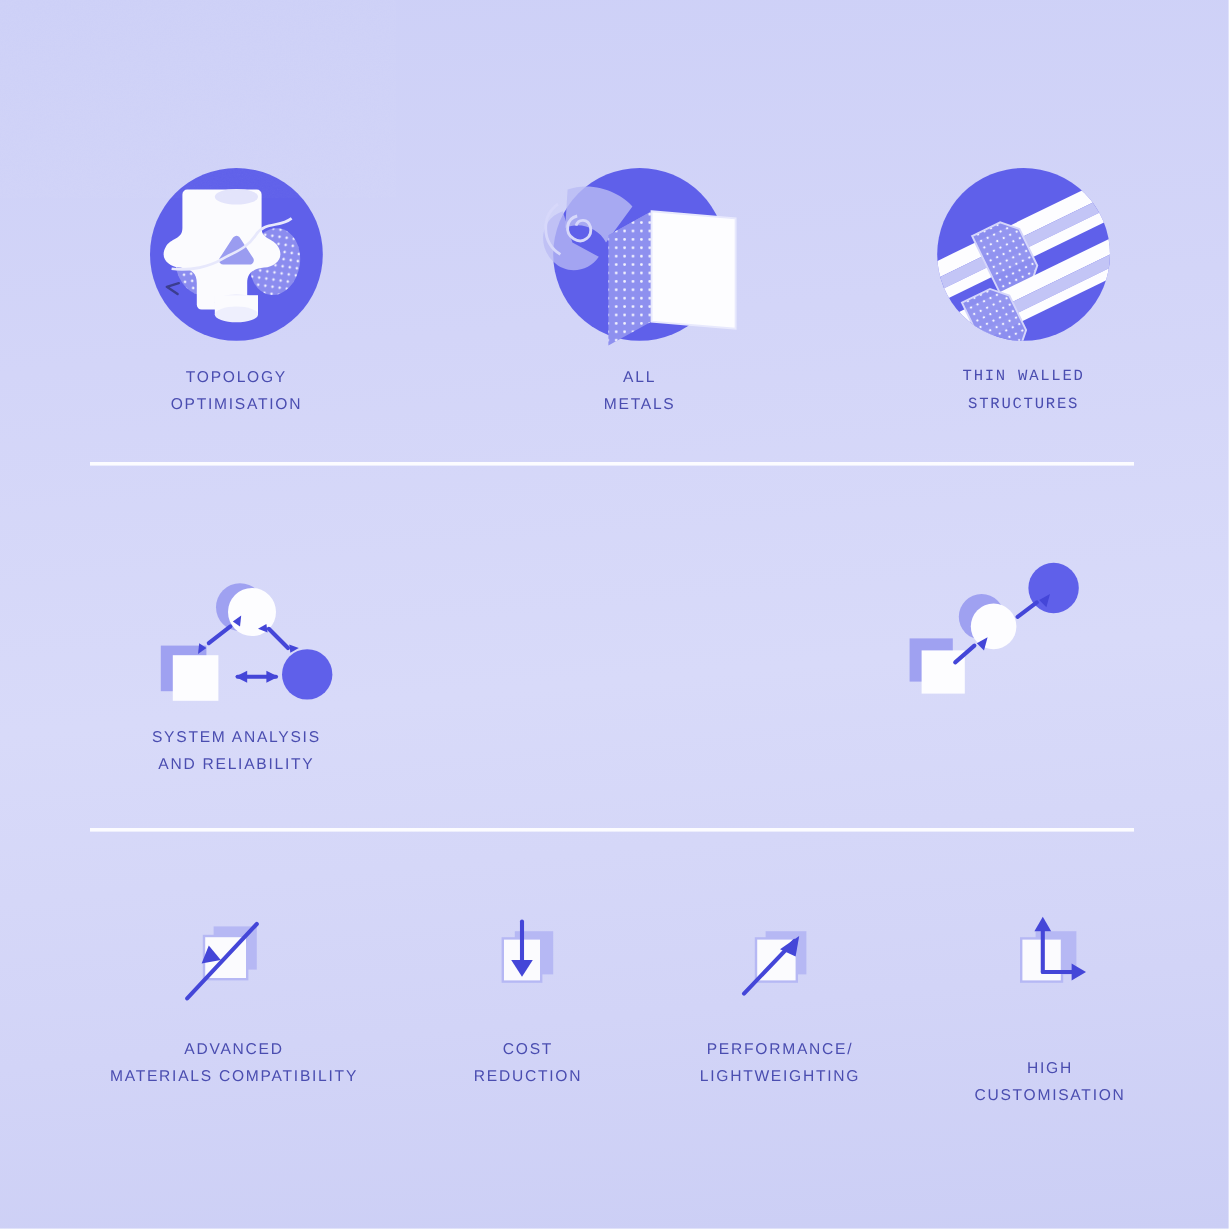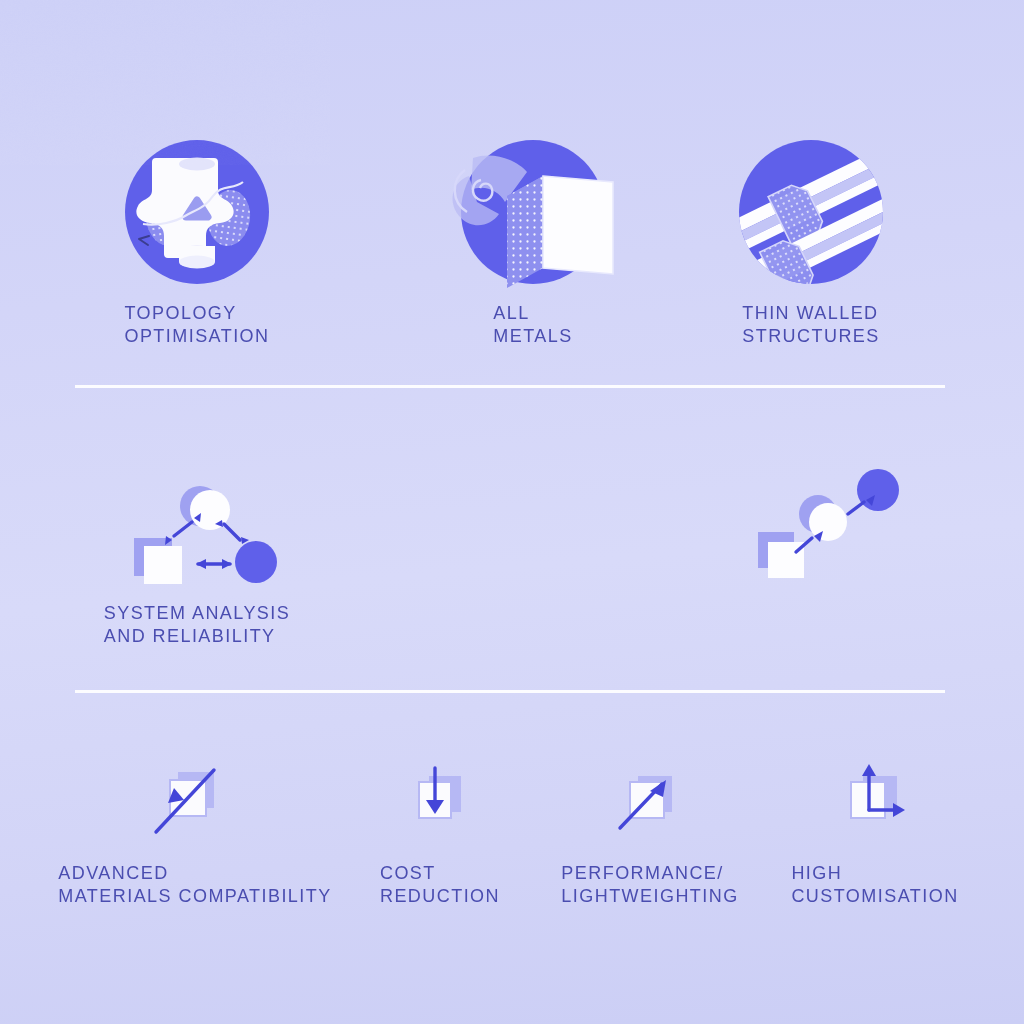--- a/index.html
+++ b/index.html
@@ -38,23 +38,23 @@
   .disc {
     width:144px; height:144px;
     border-radius:50%;
     background:#5f60ea;
     position:relative;
     overflow:visible;
   }
 
   .label {
     margin-top:18px;
-    text-align:left;
+    text-align:center;
     color:#4a4db0;
-    font-size:18px;
+    font-size:13px;
     letter-spacing:1.45px;
     line-height:23px;
     white-space:pre-line;
     text-transform:uppercase;
     font-weight:400;
   }
 
   .label.mid  { margin-top:12px; }
   .label.low  { margin-top:22px; }
 
@@ -137,21 +137,21 @@
 
           <path d="M82 36 l70 6 v92 l-70 -6 z" fill="#fdfdff"></path>
           <path d="M82 36 l70 6 v92 l-70 -6 z" fill="none" stroke="#e8e9fd" stroke-width="1.6"></path>
         </svg>
       </div>
     </div>
     <div class="label">ALL
 METALS</div>
   </div>
 
-  <div class="cell" style="left:714px; top:140px; width:194px;">
+  <div class="cell" style="left:756px; top:140px; width:194px;font-family:Liberation Mono, monospace;">
     <div class="icon-box">
       <div class="disc">
         <svg width="190" height="150" viewBox="-24 -4 190 150" style="position:absolute; left:-24px; top:-4px;">
           <defs>
             <pattern id="dots3" width="6" height="6" patternUnits="userSpaceOnUse">
               <circle cx="3" cy="3" r="1" fill="#ffffff" opacity=".9"></circle>
             </pattern>
             <clipPath id="discclip3">
                 <circle cx="72" cy="72" r="72"></circle>
               </clipPath>
@@ -275,21 +275,21 @@
         <rect x="26" y="14" width="34" height="36" fill="#b6b8f4"></rect>
         <rect x="18" y="20" width="34" height="36" fill="#fbfbfe" stroke="#b6b8f4" stroke-width="2"></rect>
         <path d="M8 66 L50 22" stroke="#4446d8" stroke-width="3.4" stroke-linecap="round"></path>
         <path d="M54 18 l-3 17 l-13 -6 z" fill="#4446d8"></path>
       </svg>
     </div>
     <div class="label low">PERFORMANCE/
 LIGHTWEIGHTING</div>
   </div>
 
-  <div class="cell" style="left:790px; top:762px; width:170px;">
+  <div class="cell" style="left:790px; top:762px; width:170px;gap:16px;">
     <div class="icon-box" style="width:80px; height:78px;">
       <svg width="80" height="78" viewBox="0 0 80 78">
         <rect x="28" y="14" width="34" height="36" fill="#b6b8f4"></rect>
         <rect x="16" y="20" width="34" height="36" fill="#fbfbfe" stroke="#b6b8f4" stroke-width="2"></rect>
         <path d="M34 48 L34 10" stroke="#4446d8" stroke-width="3.4" stroke-linecap="round"></path>
         <path d="M34 2 l-7 12 h14 z" fill="#4446d8"></path>
         <path d="M34 48 L62 48" stroke="#4446d8" stroke-width="3.4" stroke-linecap="round"></path>
         <path d="M70 48 l-12 -7 v14 z" fill="#4446d8"></path>
       </svg>
     </div>

